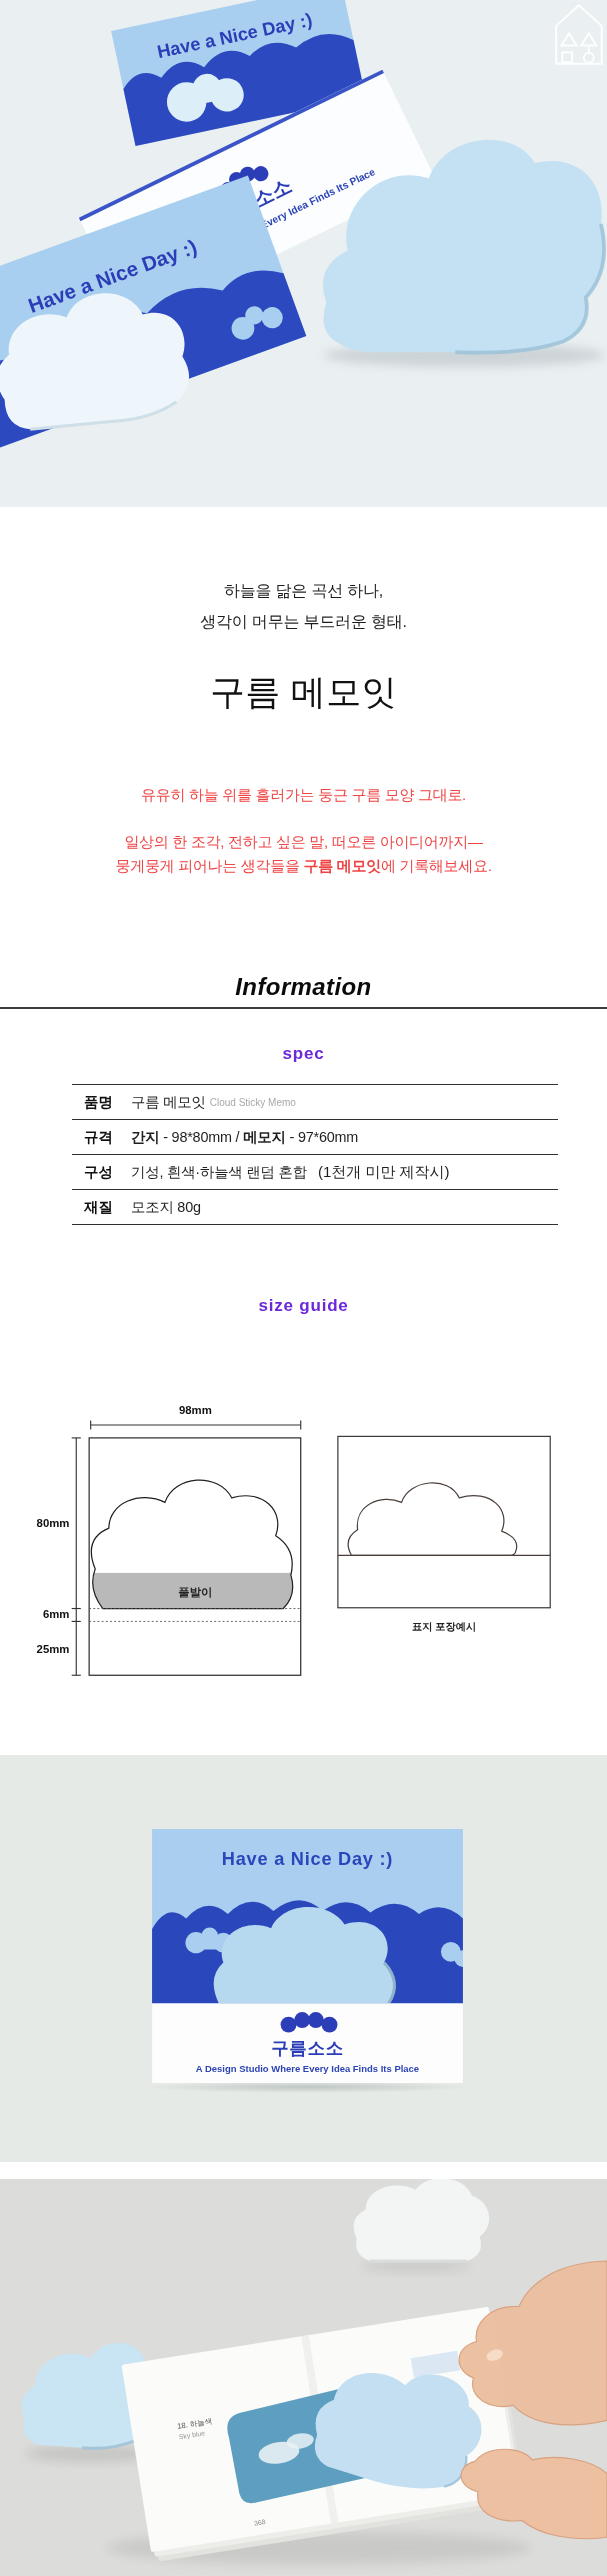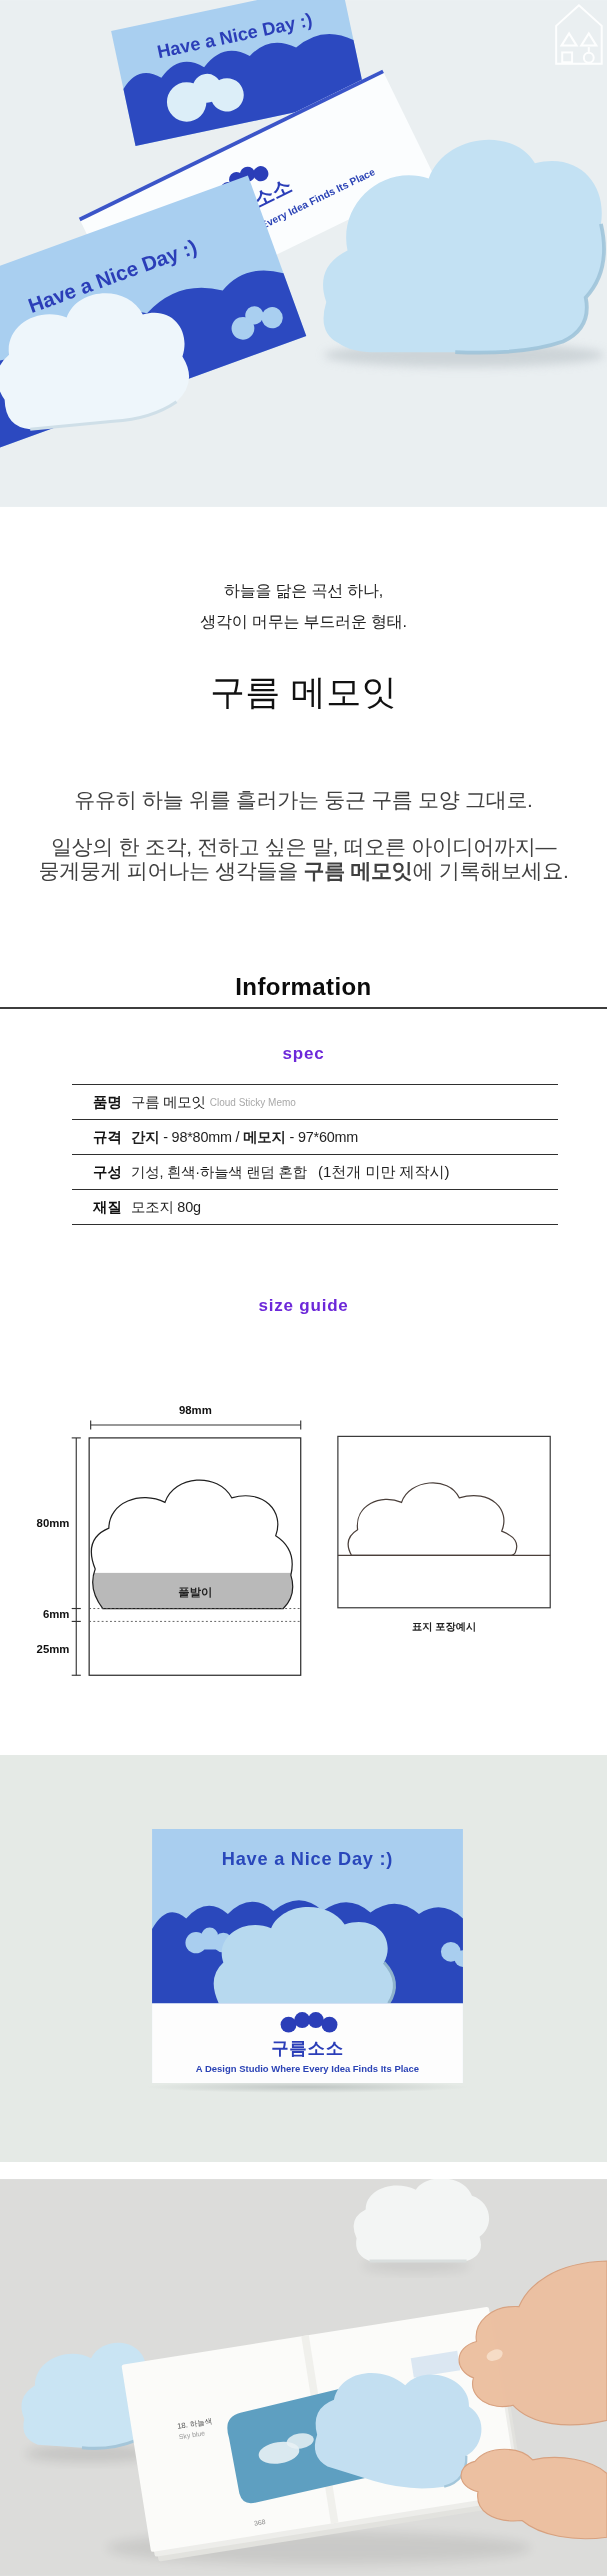--- a/index.html
+++ b/index.html
@@ -7,28 +7,28 @@
     position:relative;width:607px;height:2576px;margin:0 auto;
     background:#ffffff;overflow:hidden;
     font-family:"Liberation Sans","DejaVu Sans",sans-serif;
     -webkit-font-smoothing:antialiased;
   }
   .abs{position:absolute;}
   .center-line{position:absolute;left:0;width:607px;text-align:center;}
   
   .intro-sub{font-size:16px;color:#1d1d1d;letter-spacing:-0.2px;}
   .intro-title{font-size:35px;font-weight:500;color:#111;letter-spacing:0.4px;}
-  .desc{font-size:21px;color:#404040;letter-spacing:-0.3px;}
-  
-  .info-title{font-size:24px;font-weight:700;color:#0b0b0b;letter-spacing:0.4px;}
+  .desc{font-size:15px;color:#ef4444;letter-spacing:-0.3px;}
+  
+  .info-title{font-size:24px;font-weight:700;color:#0b0b0b;letter-spacing:0.4px;font-style:italic;}
   .rule{position:absolute;left:0;width:607px;height:1.5px;background:#3d3d3d;}
   .sec-label{font-size:17px;font-weight:700;color:#6d28d9;letter-spacing:0.8px;}
   
   .spec-table{position:absolute;left:72px;top:1084px;width:486px;border-top:1.5px solid #2f2f2f;}
-  .spec-row{display:flex;align-items:center;height:35px;border-bottom:1.5px solid #2f2f2f;padding-left:12px;box-sizing:border-box;text-align:center;}
+  .spec-row{display:flex;align-items:center;height:35px;border-bottom:1.5px solid #2f2f2f;padding-left:12px;box-sizing:border-box;}
   .spec-row .lbl{width:47px;flex:0 0 47px;font-size:14.4px;font-weight:700;color:#111;}
   .spec-row .val{font-size:14.4px;color:#1f1f1f;letter-spacing:-0.2px;white-space:nowrap;}
   .spec-row .val.small-val{font-size:13.3px;}
   .spec-row .note-gray{font-size:10px;color:#a9a9a9;margin-left:4px;font-weight:400;}
   .spec-row .note-sm{font-size:15px;color:#1f1f1f;margin-left:11px;}
   
   .photo2-bg{position:absolute;left:0;top:1755px;width:607px;height:407px;background:#e5eae6;}
   .card-shadow{position:absolute;left:146px;top:2081px;width:323px;height:12px;border-radius:50%;
     background:radial-gradient(closest-side,rgba(60,70,75,0.22),rgba(60,70,75,0));}
   svg text{font-family:"Liberation Sans","DejaVu Sans",sans-serif;}

